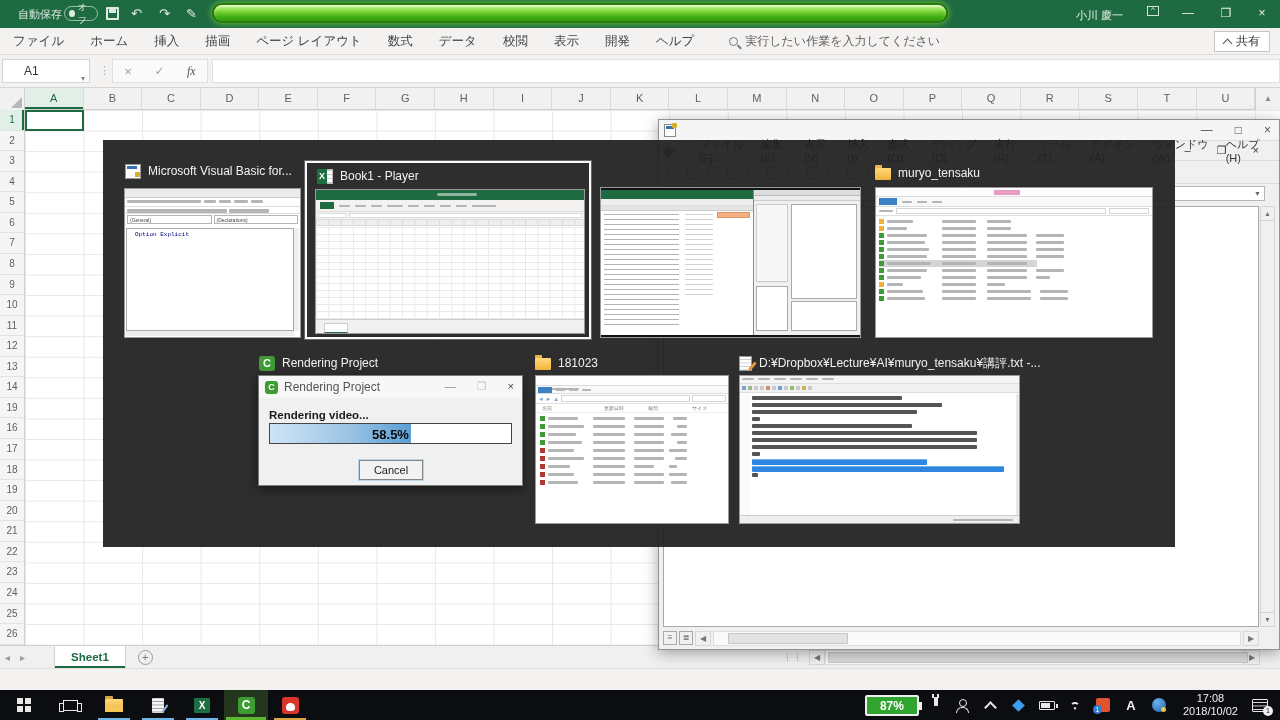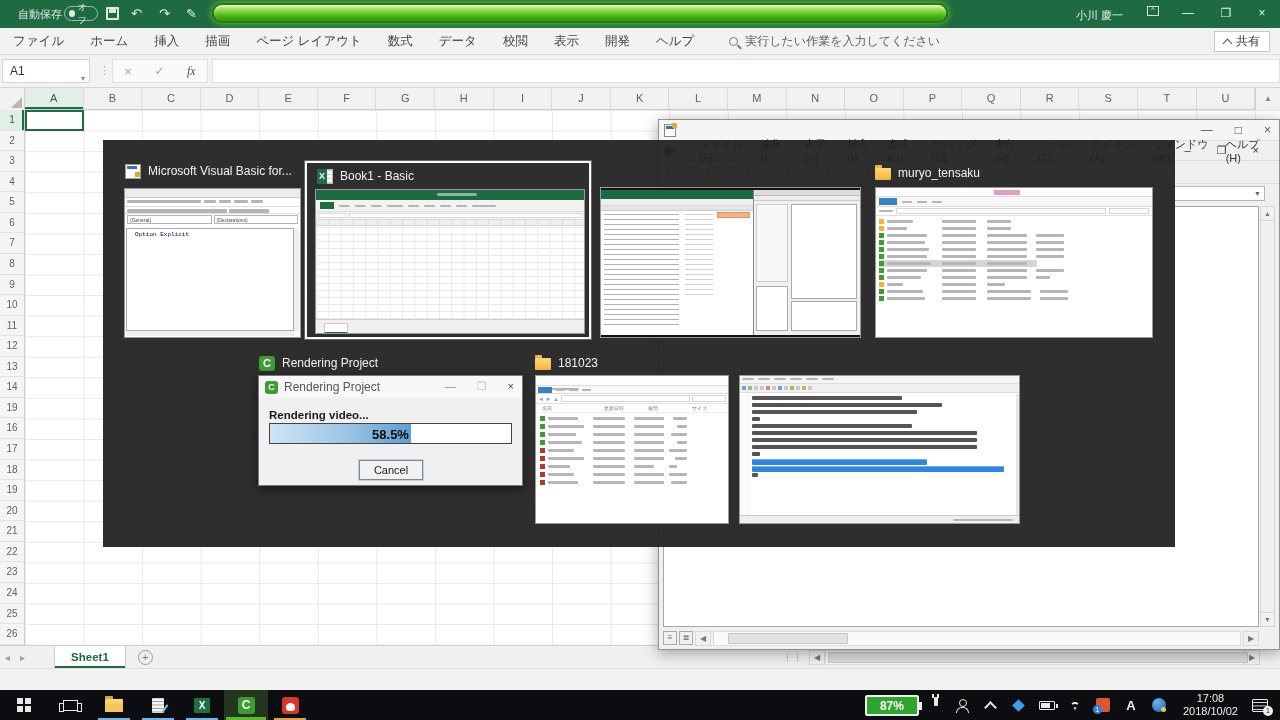--- a/index.html
+++ b/index.html
@@ -24,21 +24,21 @@
 
   .xl-tabs { left:0; top:28px; width:1280px; height:27px; background:#f3f2f1; display:flex; align-items:center; border-bottom:1px solid #e1dfdd; }
   .xl-tab { font-size:12.5px; color:#444; padding:0 13px; line-height:26px; }
   .xl-search { display:flex; align-items:center; gap:7px; margin-left:22px; color:#605e5c; font-size:12px; }
   .mag { position:relative; width:9px; height:9px; border:1.5px solid #777; border-radius:50%; }
   .mag::after { content:""; position:absolute; left:7px; top:8px; width:5px; height:1.5px; background:#777; transform:rotate(45deg); }
   .share-btn { position:absolute; right:10px; top:3px; height:21px; background:#fff; border:1px solid #c8c6c4; display:flex; align-items:center; gap:5px; padding:0 9px; font-size:12px; color:#323130; }
   .share-arrow { width:7px; height:7px; border-top:1.5px solid #555; border-right:1.5px solid #555; transform:rotate(-45deg); margin-top:3px; }
 
   .xl-formula { left:0; top:55px; width:1280px; height:33px; background:#f3f2f1; border-bottom:1px solid #d6d4d2; }
-  .namebox { position:absolute; left:2px; top:4px; width:88px; height:24px; background:#fff; border:1px solid #d6d4d2; font-size:12px; color:#333; line-height:22px; padding-left:7px; }
+  .namebox { position:absolute; left:2px; top:4px; width:88px; height:24px; background:#fff; border:1px solid #d6d4d2; font-size:12px; color:#333; line-height:22px; padding-left:21px; }
   .namebox .dd { position:absolute; right:4px; top:8px; font-size:8px; color:#888; }
   .fdots { position:absolute; left:99px; top:9px; color:#aaa; font-size:11px; letter-spacing:0; }
   .fbtns { position:absolute; left:112px; top:4px; width:96px; height:24px; background:#fafafa; border:1px solid #e0e0e0; display:flex; align-items:center; justify-content:space-around; }
   .fbtns .x { color:#a0a0a0; font-size:13px; }
   .fbtns .ck { color:#a0a0a0; font-size:12px; }
   .fbtns .fx { color:#555; font-size:12px; font-style:italic; font-family:"Liberation Serif",serif; }
   .finput { position:absolute; left:212px; top:4px; right:0; height:24px; background:#fff; border:1px solid #e0e0e0; }
 
   .col-hdr { left:0; top:88px; width:1280px; height:22px; display:flex; background:#f1f1f1; border-bottom:1px solid #cfcfcf; }
   .corner { width:25px; height:22px; background:#f1f1f1; border-right:1px solid #d0d0d0; position:relative; }
@@ -499,21 +499,21 @@
       <div class="t1-vs"></div>
         <div class="t1-hs"></div>
     </div>
 
     <div class="selbox" style="left:202px; top:21px; width:286px; height:178px;">
       <div class="thumb-label" style="left:10px; top:3px;">
         <span class="ic16 ic-xl">
             <span class="g">X</span>
             <span class="s"></span>
           </span>
-        <span>Book1 - Basic</span>
+        <span>Book1 - Player</span>
       </div>
       <div class="tbody" style="left:8px; top:26px; width:270px; height:145px;">
         <div class="t2-green"></div>
         <div class="t2-ribbon">
             <span style="width:14px;height:7px;background:#1f6b41;display:inline-block;"></span>
             <span class="bar" style="width:11px;height:2px;"></span>
             <span class="bar" style="width:11px;height:2px;"></span>
             <span class="bar" style="width:11px;height:2px;"></span>
             <span class="bar" style="width:16px;height:2px;"></span>
             <span class="bar" style="width:11px;height:2px;"></span>
@@ -757,20 +757,24 @@
         <div class="xrow">
             <span class="fic r"></span>
             <span class="bar" style="width:30px;"></span>
             <span class="bar" style="width:32px;margin-left:12px;"></span>
             <span class="bar" style="width:30px;margin-left:6px;"></span>
             <span class="bar" style="width:16px;margin-left:4px;"></span>
           </div>
       </div>
     </div>
 
+    <div class="thumb-label" style="left:636px; top:213px;">
+      <span class="ic16 ic-txt"></span>
+      <span>D:¥Dropbox¥Lecture¥AI¥muryo_tensaku¥講評.txt -...</span>
+    </div>
     <div class="tbody" style="left:636px; top:235px; width:281px; height:149px;">
       <div class="t7-menu">
           <span class="bar" style="width:12px;height:2px;"></span>
           <span class="bar" style="width:12px;height:2px;"></span>
           <span class="bar" style="width:12px;height:2px;"></span>
           <span class="bar" style="width:12px;height:2px;"></span>
           <span class="bar" style="width:12px;height:2px;"></span>
           <span class="bar" style="width:12px;height:2px;"></span>
         </div>
       <div class="t7-tools">

